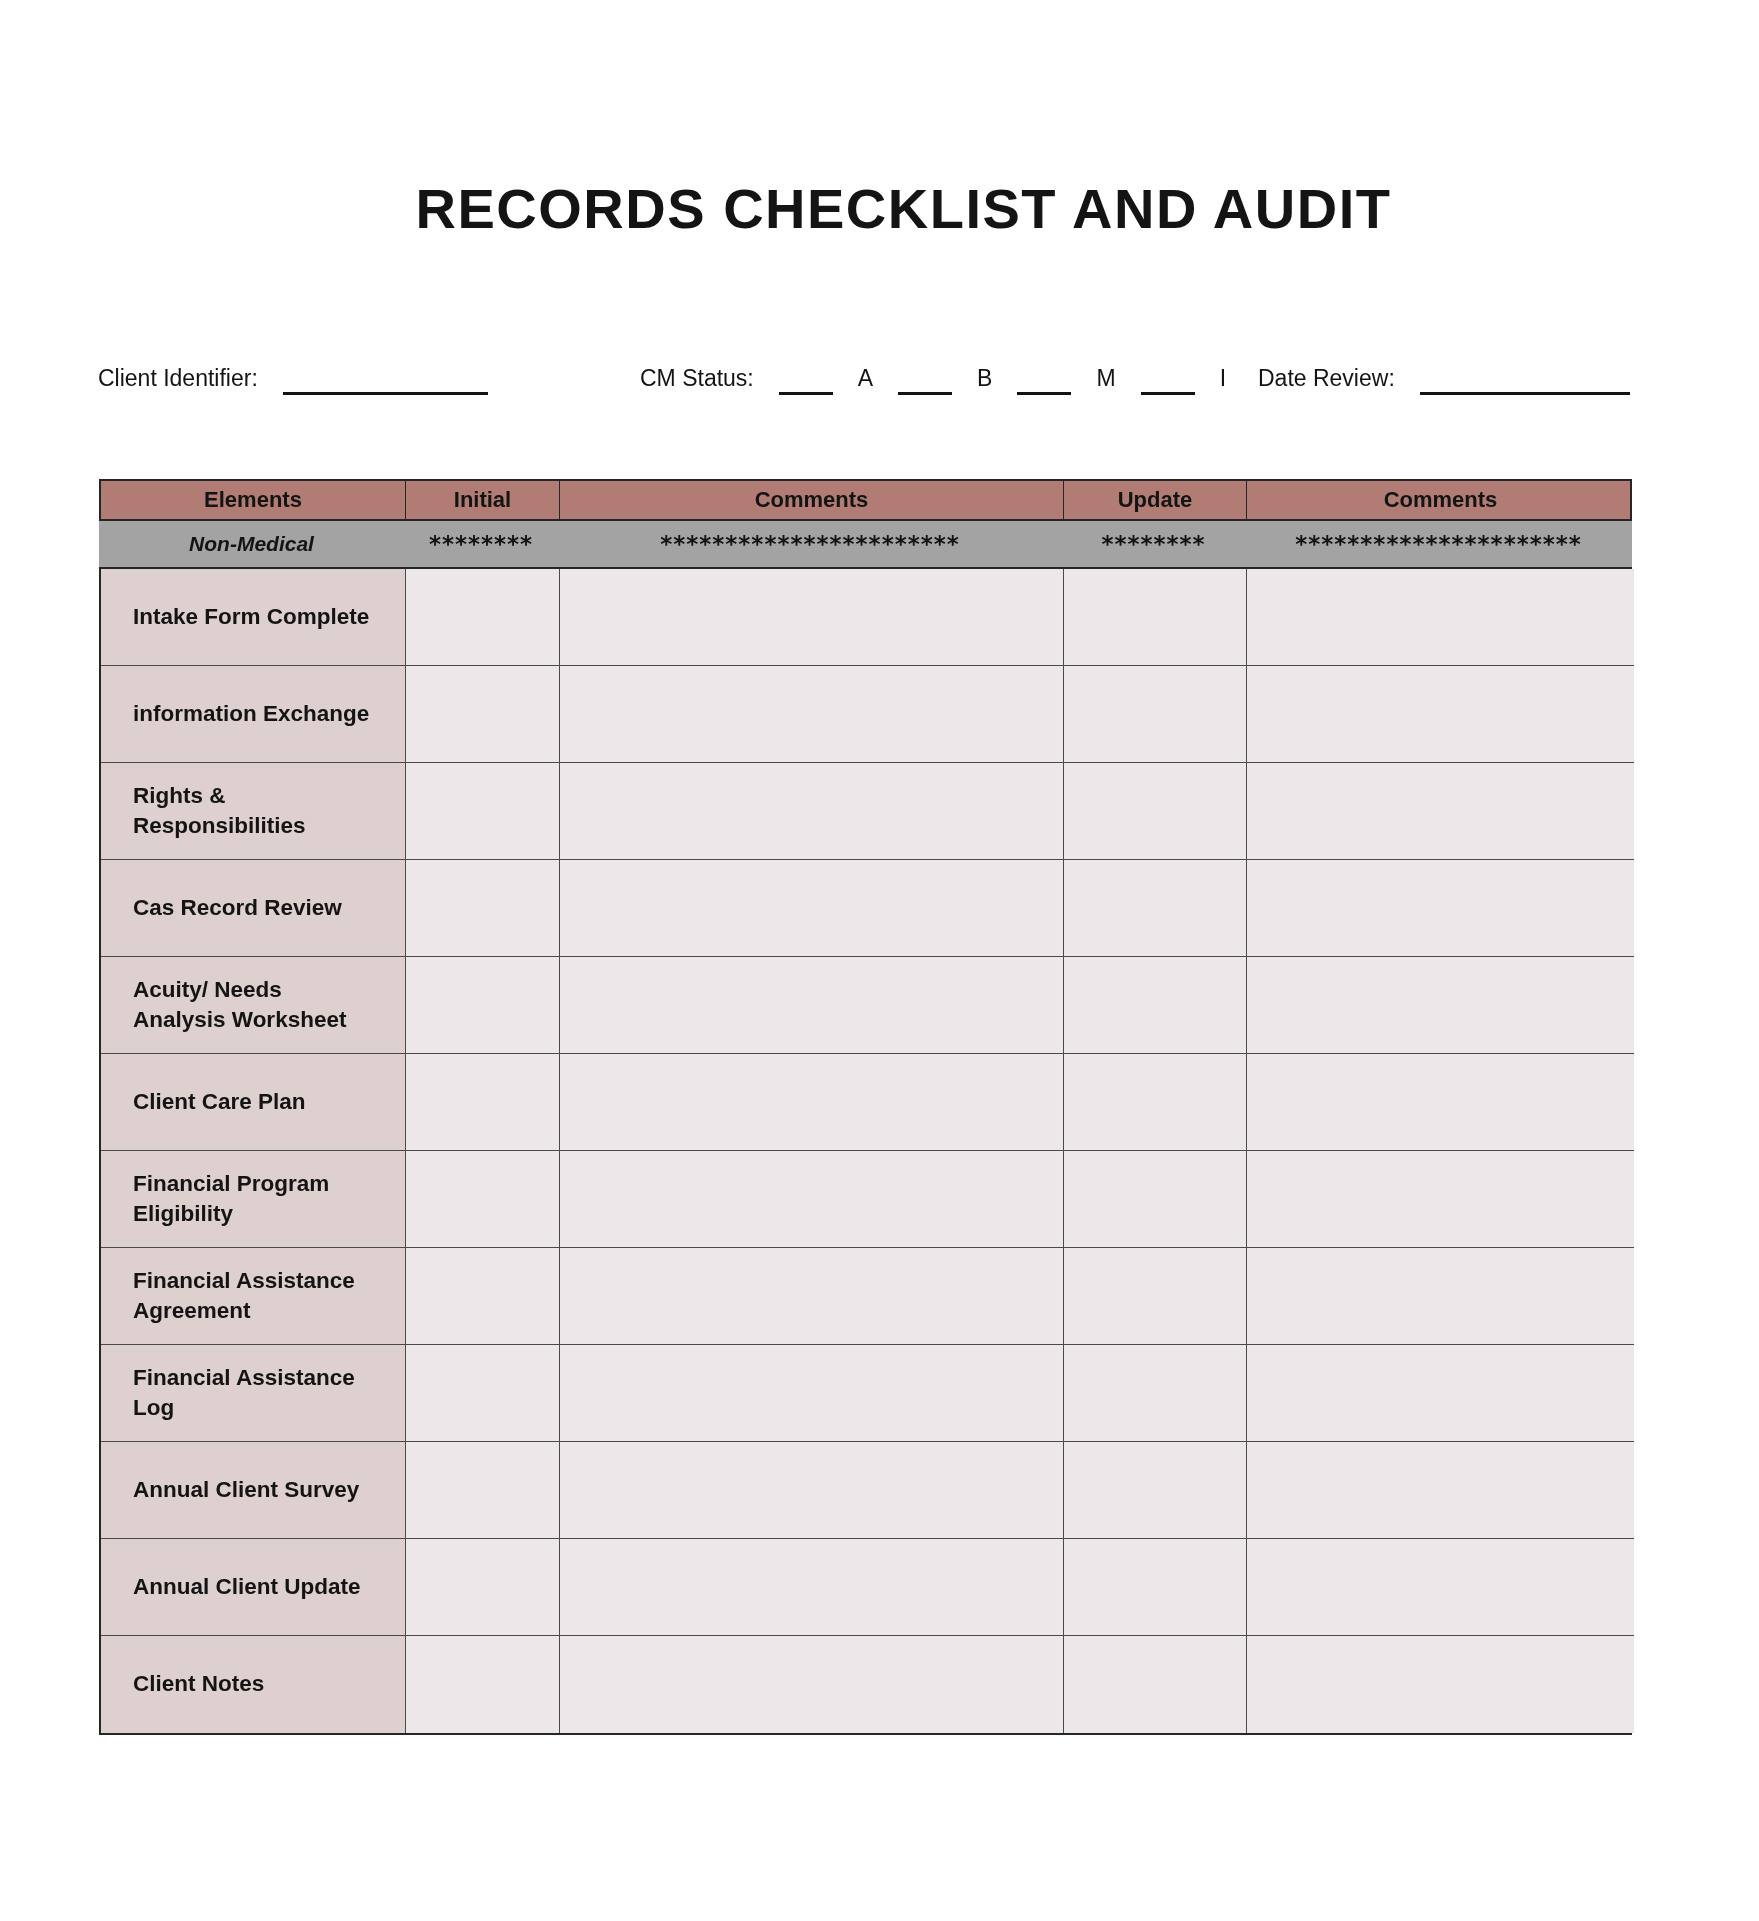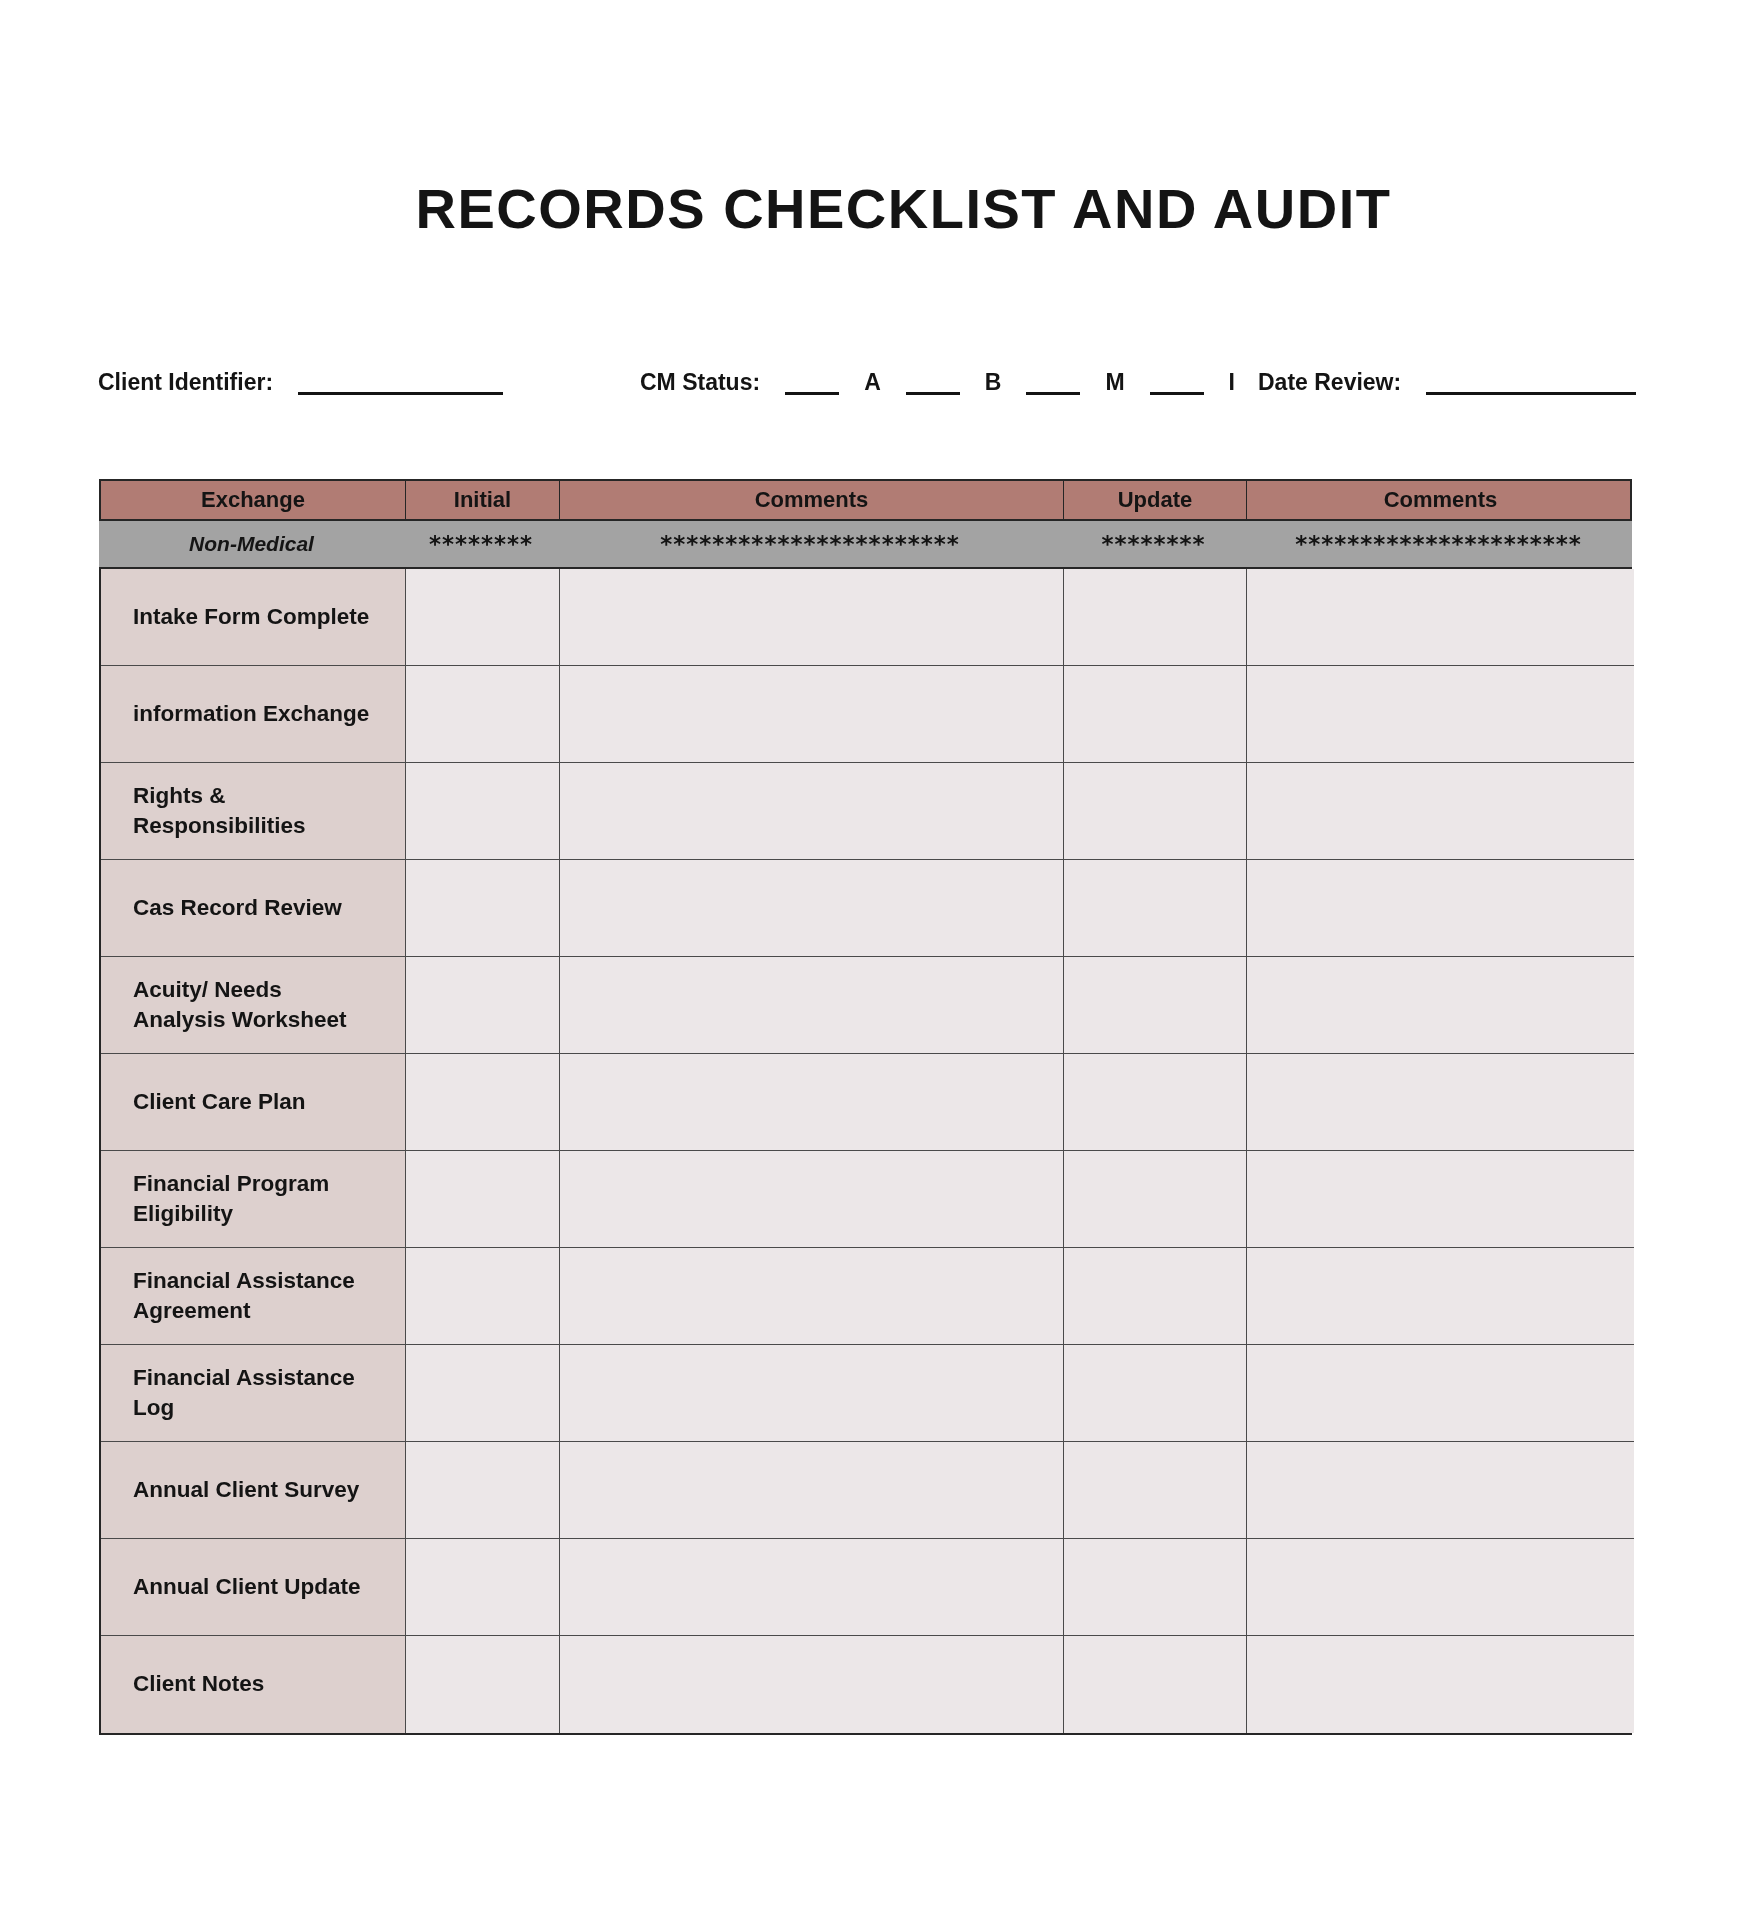--- a/index.html
+++ b/index.html
@@ -17,22 +17,22 @@
     position:absolute; top:176px; left:0; right:0;
     text-align:center;
     font-size:56px; font-weight:bold; letter-spacing:1.5px;
     color:#141414;
     margin-left:48px;
   }
 
   
   .field {
     position:absolute; top:366px;
-    display:flex; align-items:flex-end; gap:25px;
-    font-size:23px; font-weight:bold; line-height:1.1;
+    display:flex; align-items:flex-start; gap:25px;
+    font-size:23px; font-weight:normal; line-height:1.1;
     white-space:nowrap;
   }
   .f-client { left:98px; }
   .f-cm     { left:640px; }
   .f-date   { left:1258px; }
   .blank {
     display:inline-block; height:26px;
     border-bottom:3px solid #141414;
   }
   .w205 { width:205px; }
@@ -109,21 +109,21 @@
   </div>
 
   <div class="field f-date">
     <span>Date Review:</span>
     <span class="blank w210"></span>
   </div>
 
   <div class="table-wrap">
 
     <div class="thead grid-cols">
-      <div class="hcell">Exchange</div>
+      <div class="hcell">Elements</div>
       <div class="hcell">Initial</div>
       <div class="hcell">Comments</div>
       <div class="hcell">Update</div>
       <div class="hcell">Comments</div>
     </div>
 
     <div class="section-band grid-cols">
       <div class="scell section-label">Non-Medical</div>
       <div class="scell asterisks">********</div>
       <div class="scell asterisks">***********************</div>

